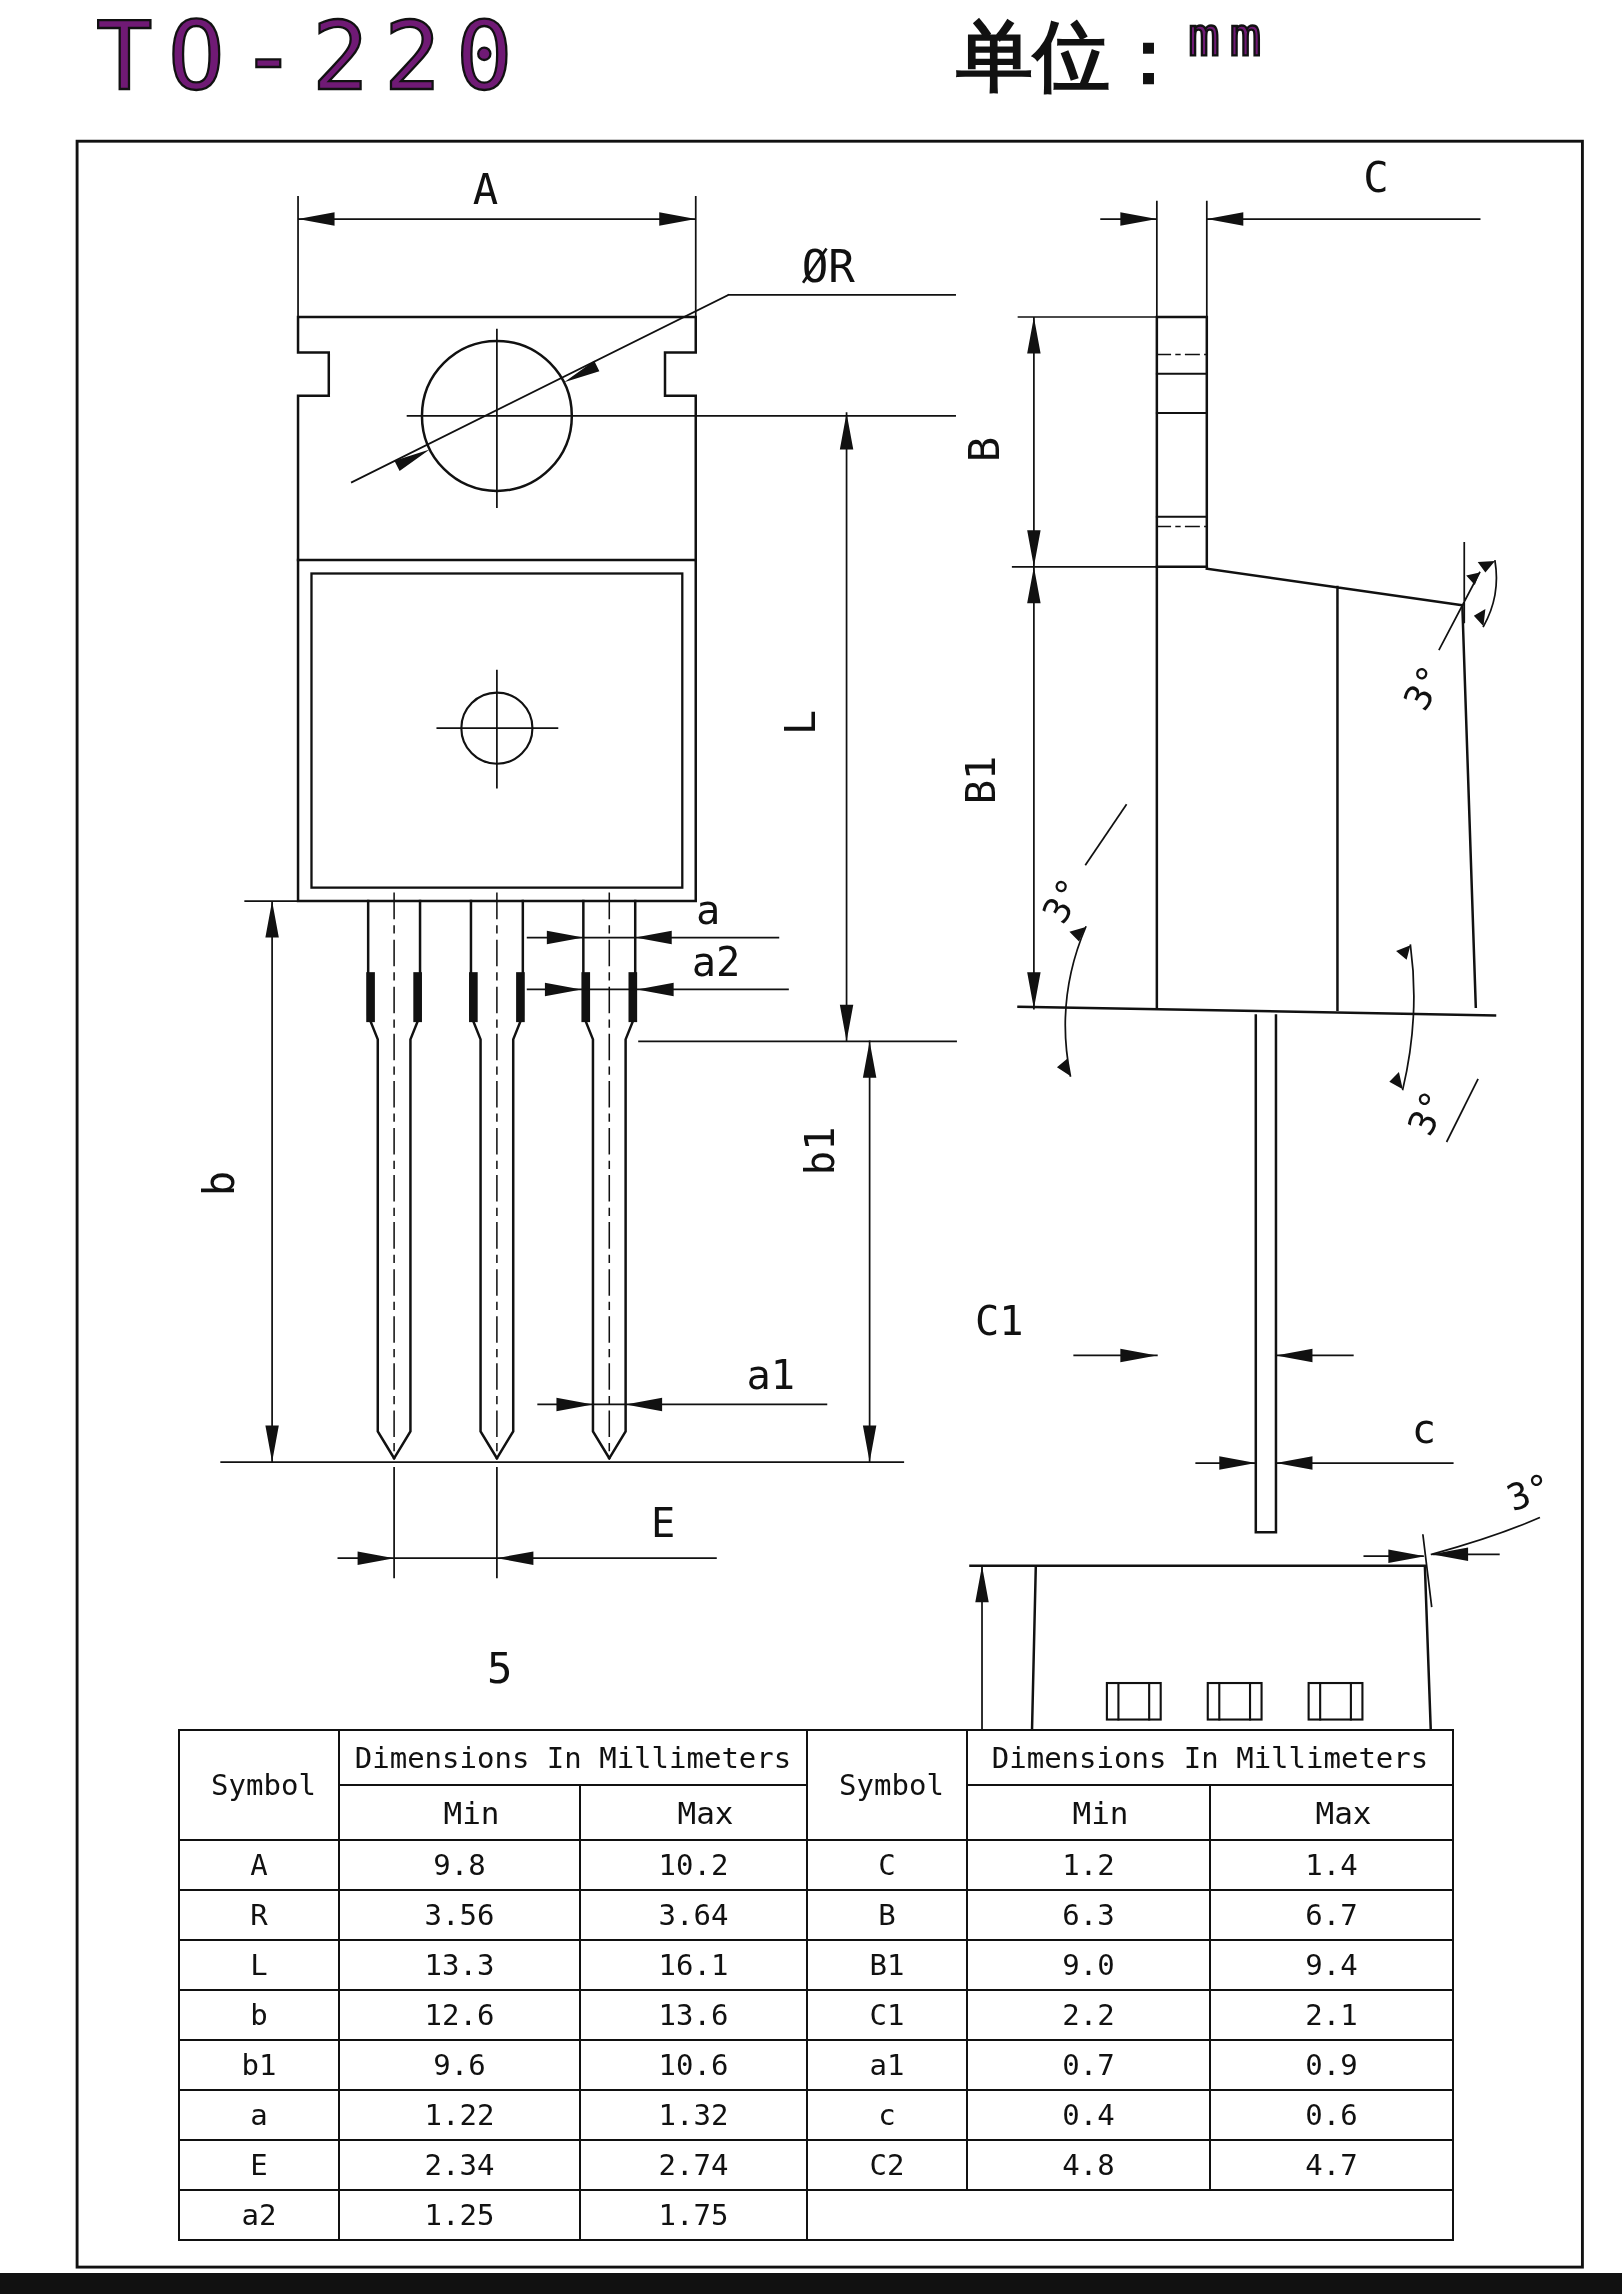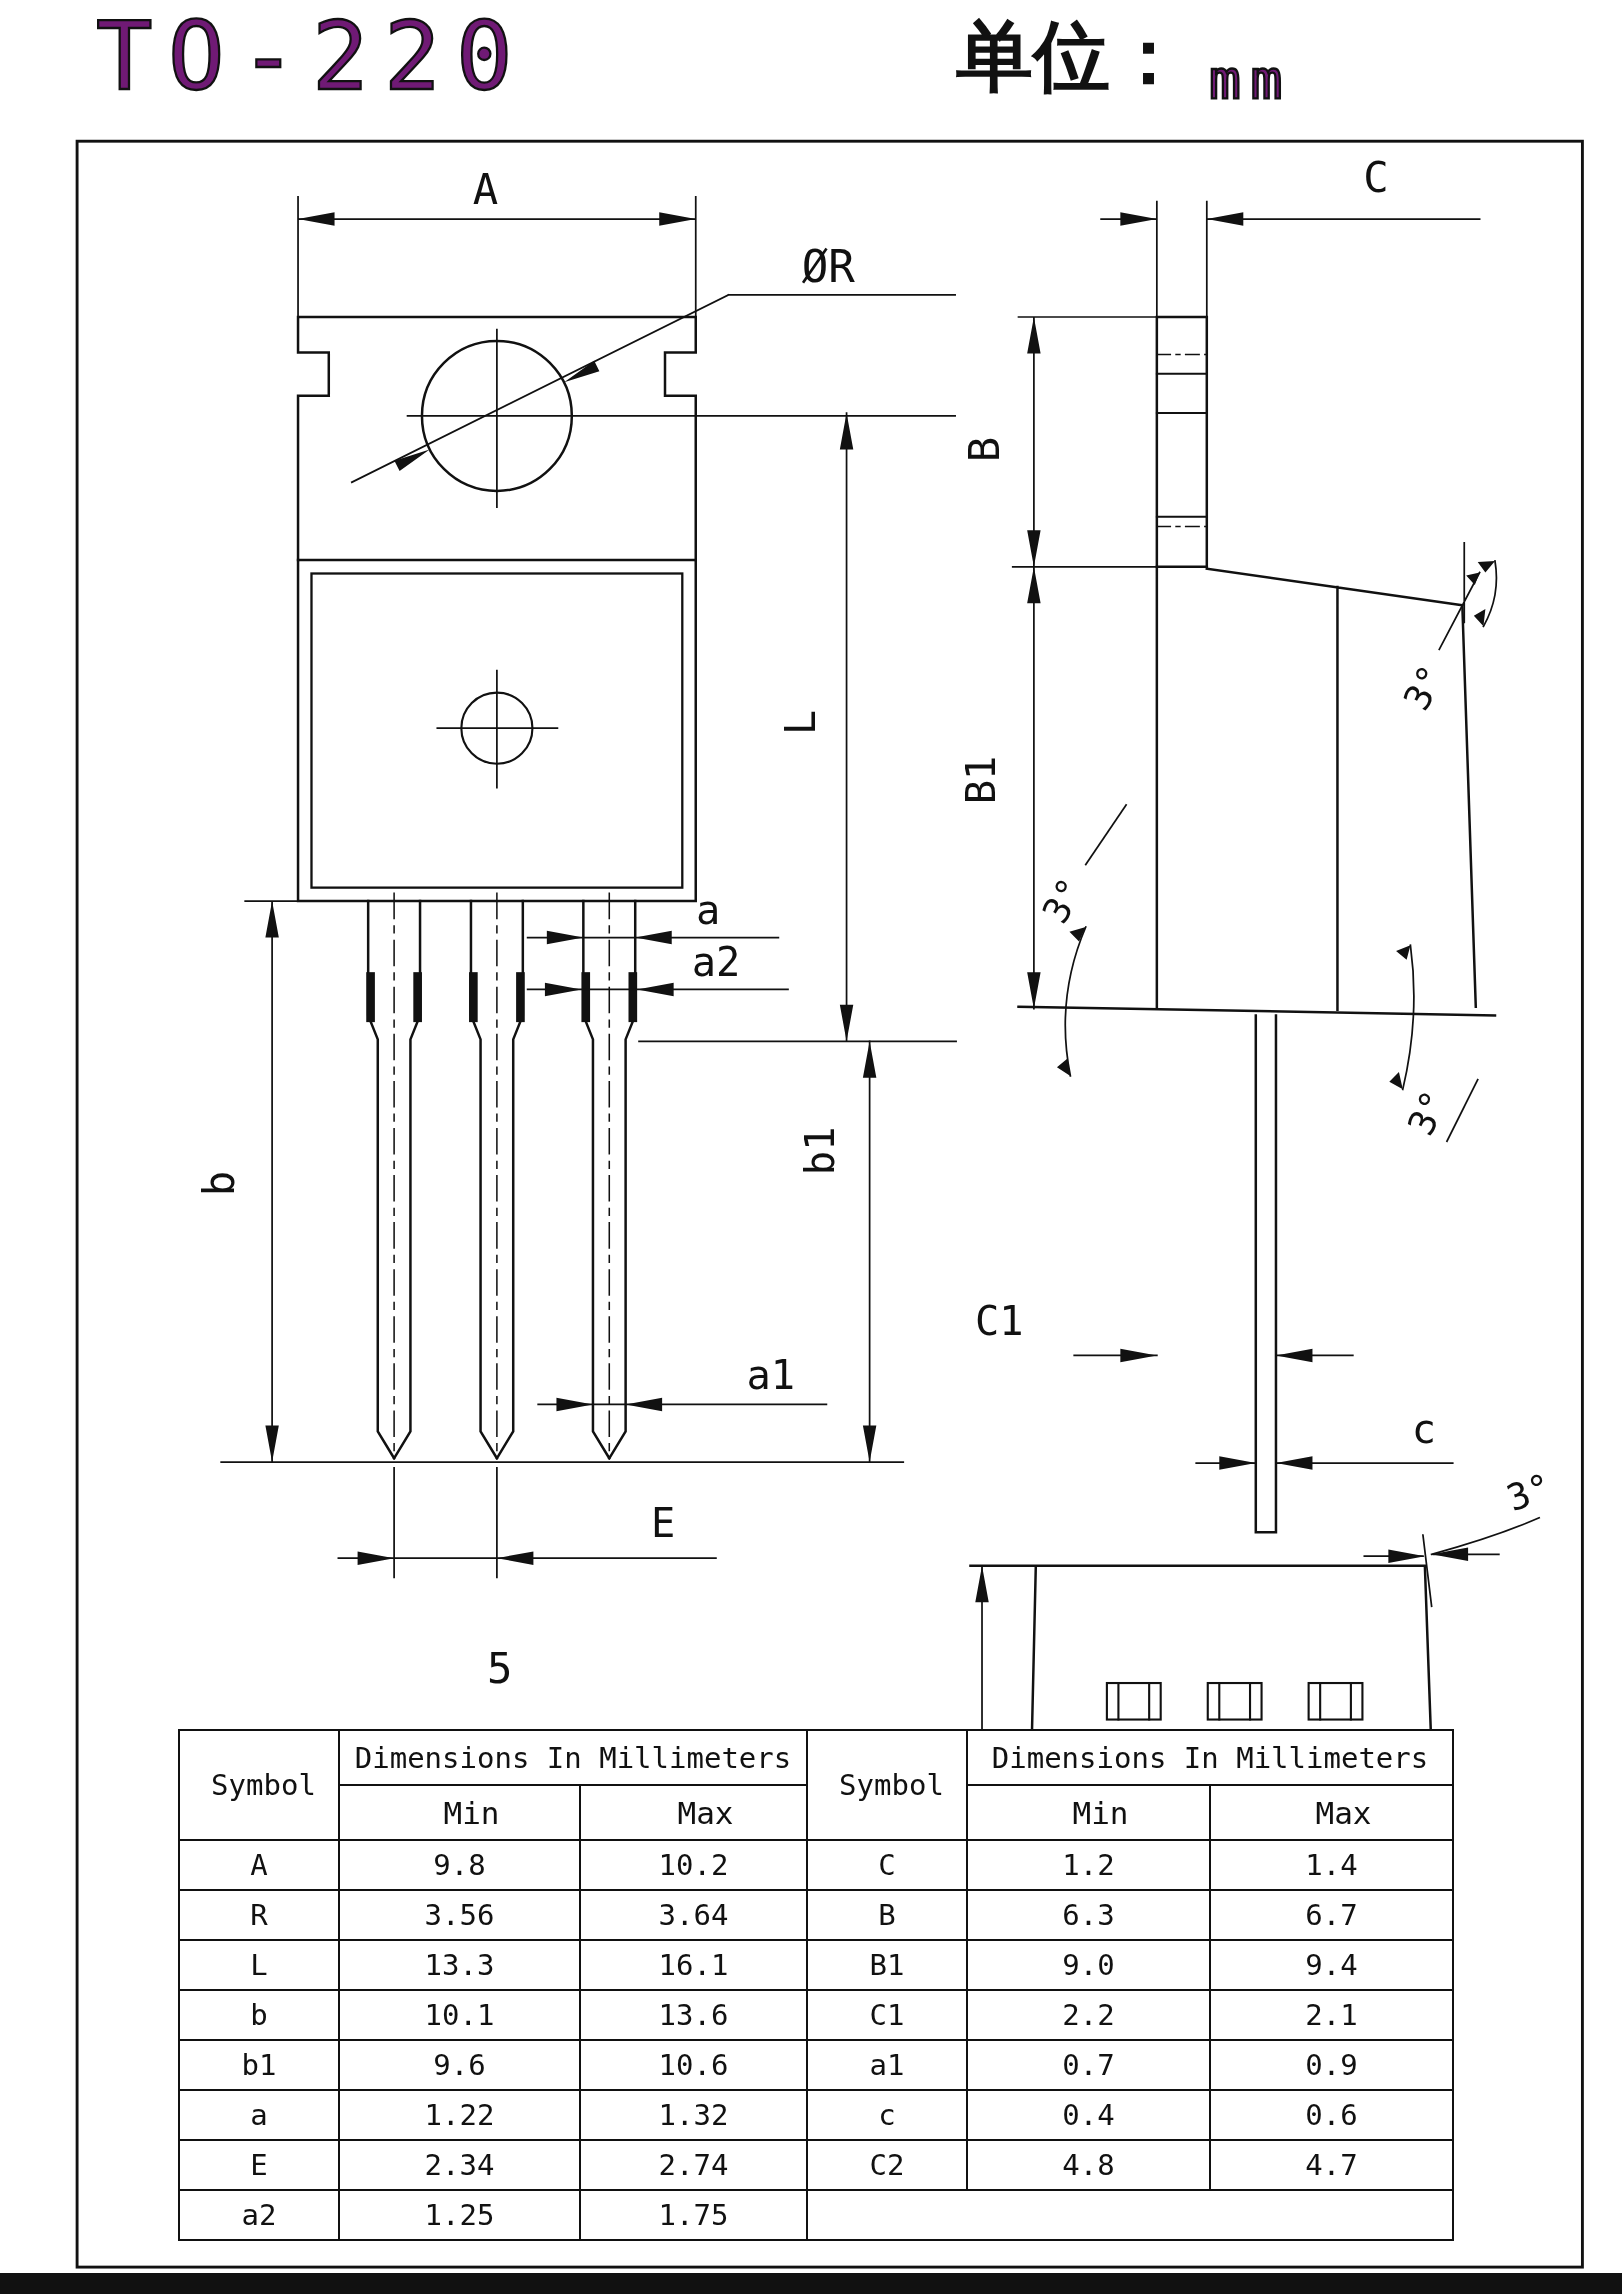--- a/index.html
+++ b/index.html
@@ -7,21 +7,21 @@
     position:relative; width:1623px; height:2294px; background:#ffffff;
     overflow:hidden; font-family:"DejaVu Sans Mono", monospace; color:#111;
   }
   .title {
     position:absolute; left:96px; top:1.9px; font-size:94px; letter-spacing:15.4px;
     font-family:"DejaVu Sans Mono", monospace; font-weight:400;
   }
   .hollow { color:#701a75; -webkit-text-stroke:2.3px #111; }
   @supports not (-webkit-text-stroke: 1px #000) { .hollow { color:#111; } }
   .unit {
-    position:absolute; left:956px; top:5.8px; display:flex; align-items:flex-end;gap:21px;
+    position:absolute; left:956px; top:5.8px; display:flex; align-items:flex-start;
   }
   .unit .cjk {
     font-family:"DejaVu Sans", sans-serif; font-weight:700; font-size:77px;
   }
   .unit .mm {
     font-size:53px; letter-spacing:9.6px; margin-left:1px;
     font-family:"DejaVu Sans Mono", monospace;
   }
   svg.draw { position:absolute; left:0; top:0; }
   svg.draw text {
@@ -237,21 +237,21 @@
           <td>3.56</td>
           <td>3.64</td>
         </tr>
         <tr>
           <td>L</td>
           <td>13.3</td>
           <td>16.1</td>
         </tr>
         <tr>
           <td>b</td>
-          <td>10.1</td>
+          <td>12.6</td>
           <td>13.6</td>
         </tr>
         <tr>
           <td>b1</td>
           <td>9.6</td>
           <td>10.6</td>
         </tr>
         <tr>
           <td>a</td>
           <td>1.22</td>

